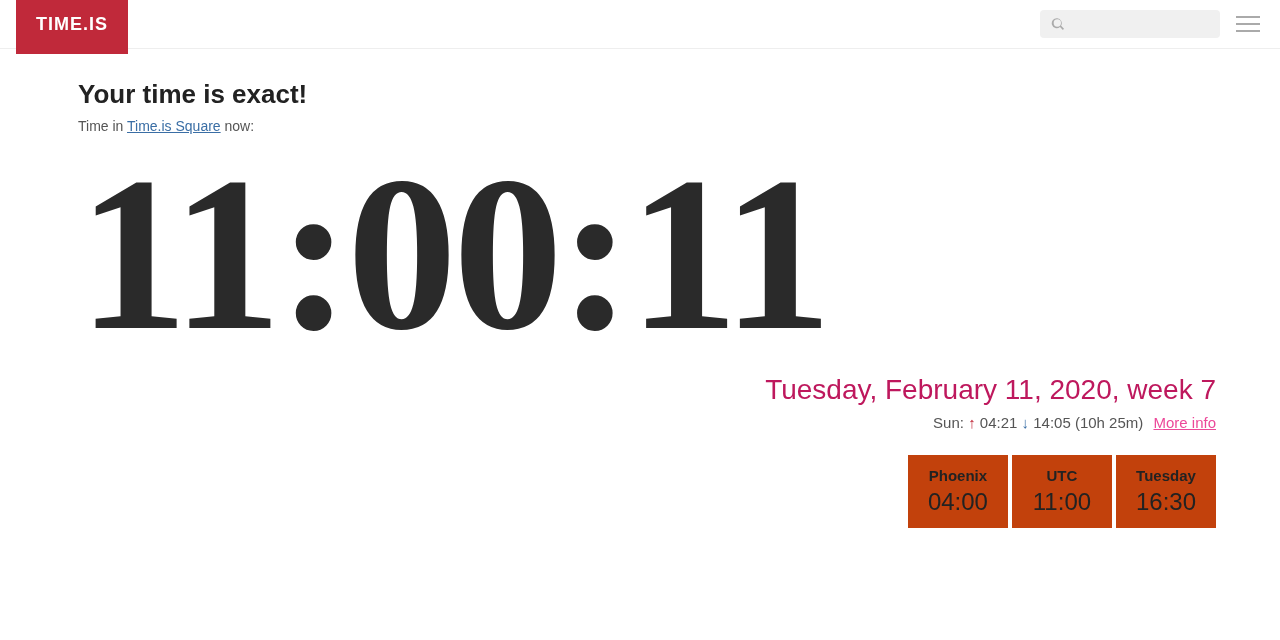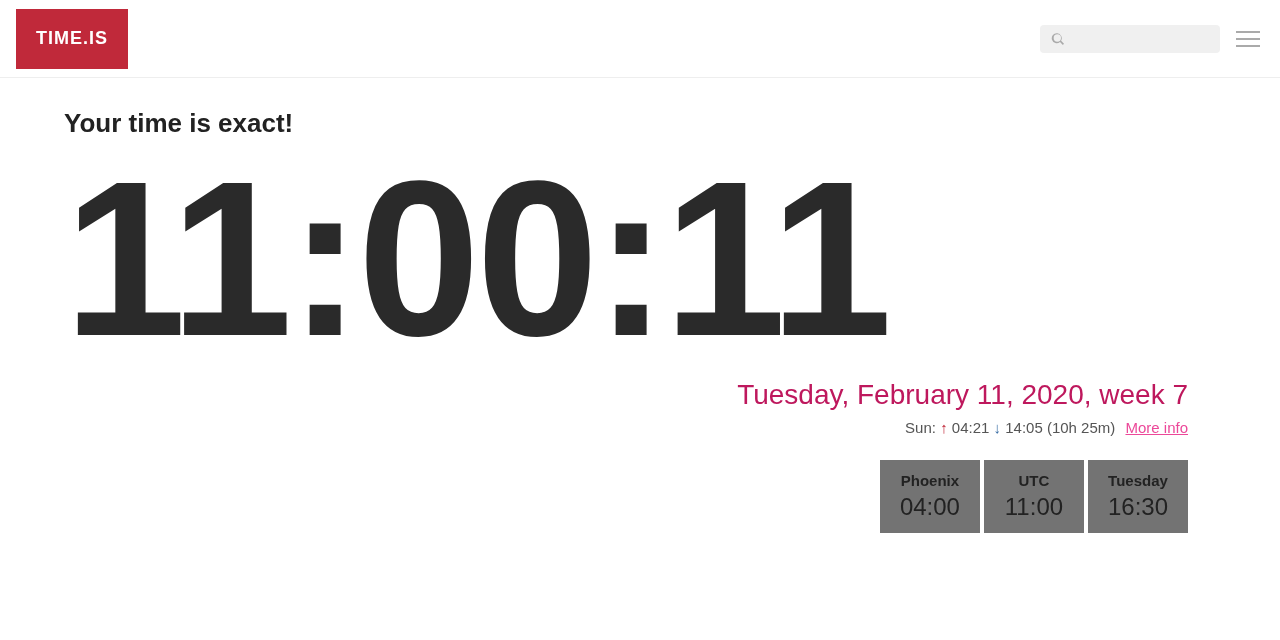--- a/index.html
+++ b/index.html
@@ -4,21 +4,21 @@
   <style>
     * { margin: 0; padding: 0; box-sizing: border-box; }
     body { font-family: Arial, sans-serif; background: #fff; color: #222; }
 
     
     .header {
       display: flex;
       align-items: center;
       justify-content: space-between;
       padding: 0 16px;
-      height: 78px;
+      height: 49px;
       border-bottom: 1px solid #eee;
     }
     .logo {
       background: #c0293a;
       color: #fff;
       font-weight: bold;
       font-size: 18px;
       padding: 12px 20px;
       letter-spacing: 1px;
       height: 60px;
@@ -62,21 +62,22 @@
     }
     .hamburger span {
       display: block;
       width: 24px;
       height: 2px;
       background: #aaa;
     }
 
     
     .main {
-      padding: 30px 92px 40px 64px;
+      padding: 30px 64px 40px 64px;
+      margin-left: 14px;
     }
     .exact-title {
       font-size: 26px;
       font-weight: bold;
       color: #222;
       margin-bottom: 8px;
     }
     .diff-text {
       font-size: 14px;
       color: #c0293a;
@@ -94,21 +95,21 @@
     }
 
     
     .clock-display {
       font-size: 220px;
       font-weight: 900;
       color: #2a2a2a;
       line-height: 1;
       letter-spacing: -4px;
       margin: 10px 0 10px 0;
-      font-family: Liberation Sans, sans-serif;
+      font-family: Liberation Serif, serif;
     }
 
     
     .date-row {
       text-align: right;
       font-size: 28px;
       color: #be185d;
       margin-bottom: 8px;
     }
     .sun-row {
@@ -121,21 +122,21 @@
     .sun-row .arrow-down { color: #3a6ea5; }
     .sun-row .more-info { color: #ec4899; text-decoration: underline; cursor: pointer; margin-left: 6px; }
 
     
     .world-clocks {
       display: flex;
       justify-content: flex-end;
       gap: 4px;
     }
     .clock-card {
-      background: #737373;
+      background: #c2410c;
       text-align: center;
       padding: 12px 20px;
       min-width: 100px;
     }
     .clock-card .city {
       font-weight: bold;
       font-size: 15px;
       color: #222;
     }
     .clock-card .time {
@@ -161,20 +162,23 @@
     <div class="hamburger">
       <span></span>
       <span></span>
       <span></span>
     </div>
   </div>
 </div>
 
 <div class="main">
   <div class="exact-title">Your time is exact!</div>
+  <div class="location-text">
+    <span>Time in </span><a class="location-link">Time.is Square</a><span> now:</span>
+  </div>
 
   <div class="clock-display">11:00:11</div>
 
   <div class="date-row">Tuesday, February 11, 2020, week 7</div>
 
   <div class="sun-row">
     <span>Sun:</span>
     <span class="arrow-up"> ↑ </span>
     <span>04:21</span>
     <span class="arrow-down"> ↓ </span>

